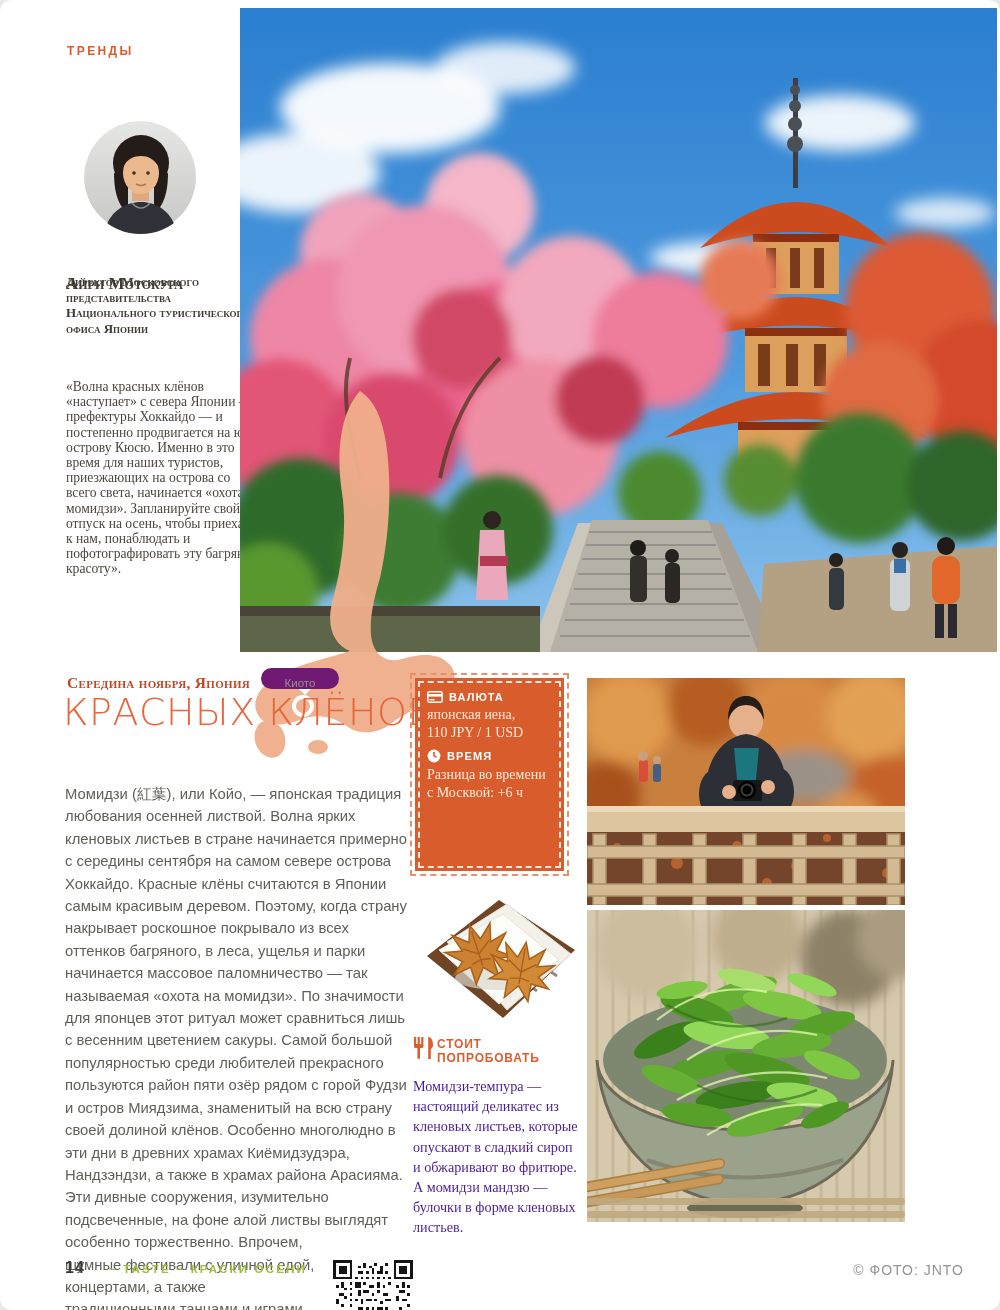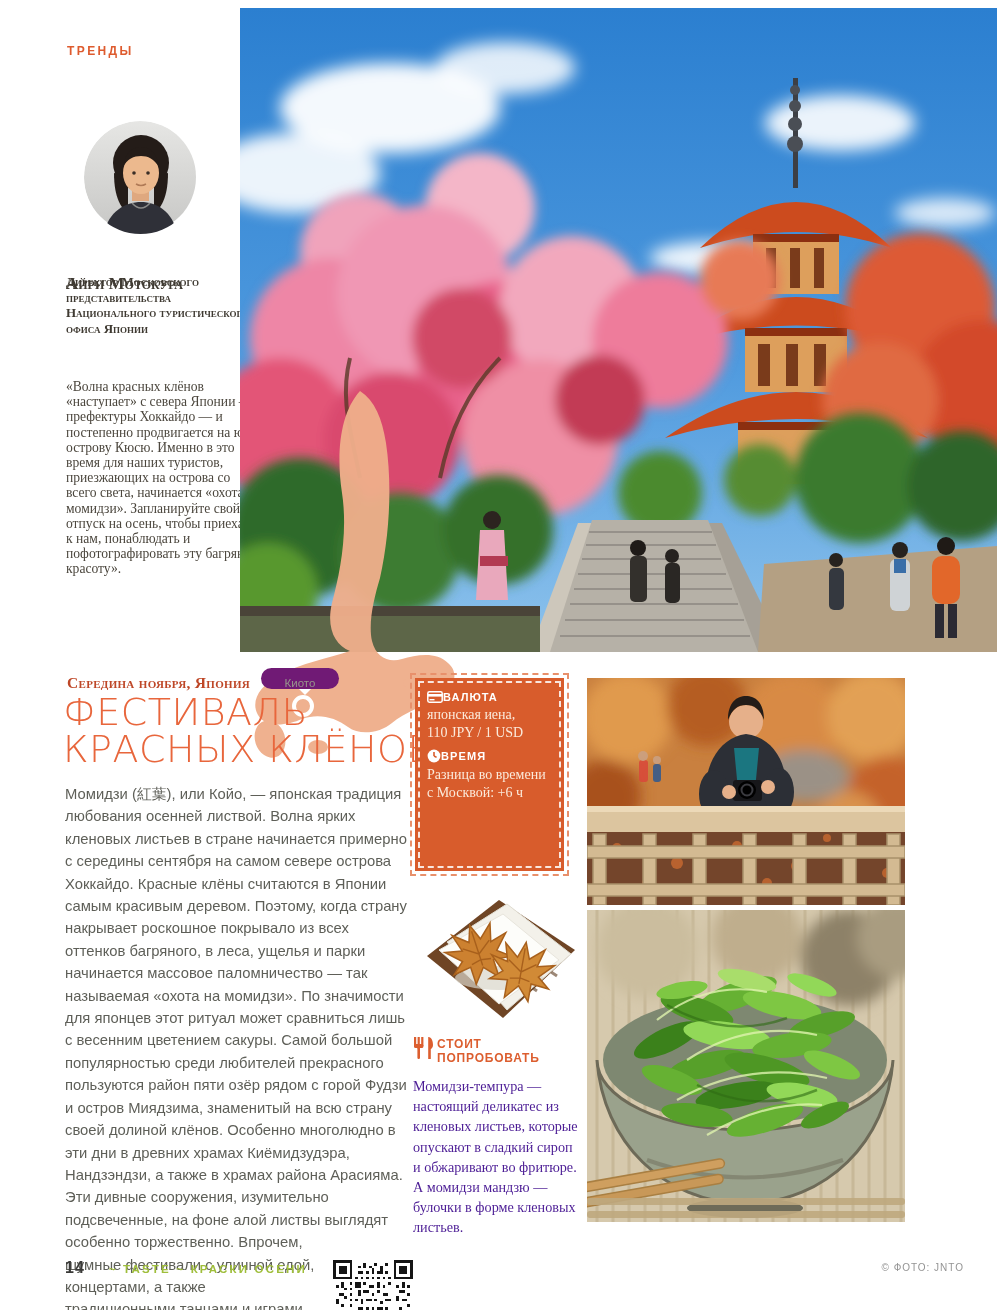--- a/index.html
+++ b/index.html
@@ -1,17 +1,17 @@
 <!DOCTYPE html>
 <html lang="ru"><head>
 <meta charset="utf-8">
 <style>
   html,body{margin:0;padding:0;background:#e9e9e9;}
   .page{position:relative;width:1000px;height:1310px;background:#ffffff;overflow:hidden;
-        font-family:"Liberation Sans",sans-serif;}
+        font-family:"Liberation Sans",sans-serif;border-radius:12px;}
   .abs{position:absolute;}
 
   
   .kicker{left:67px;top:44px;font-size:12px;font-weight:700;letter-spacing:2.4px;color:#de5b2e;}
   .avatar{left:84px;top:121px;width:113px;height:113px;border-radius:50%;overflow:hidden;}
   .author-name{left:66px;top:246px;width:200px;font-family:"Liberation Serif",serif;
                font-variant:small-caps;font-weight:700;font-size:17px;color:#3f3a32;margin-top:28px;}
   .author-title{left:66px;top:274px;width:195px;font-family:"Liberation Serif",serif;
                 font-variant:small-caps;font-weight:700;font-size:13px;line-height:15.6px;color:#3f3a32;}
   .author-quote{left:66px;top:379px;width:198px;font-family:"Liberation Serif",serif;
@@ -35,41 +35,41 @@
   .body-row2{display:flex;align-items:flex-start;margin-top:0;}
   .body-row2 .bt2{width:252px;}
   .qr{width:80px;height:80px;margin-left:auto;margin-top:6px;}
 
   
   .infobox{left:415px;top:678px;width:149px;height:193px;background:#d85c2c;box-sizing:border-box;
            padding:13px 12px 8px 12px;}
   .infobox:before{content:"";position:absolute;inset:-5px;border:2px dashed #e8906b;pointer-events:none;}
   .infobox:after{content:"";position:absolute;inset:3px;border:2px dashed rgba(255,255,255,.85);pointer-events:none;}
   .ib-item{margin-bottom:7px;position:relative;}
-  .ib-head{display:flex;align-items:center;}
+  .ib-head{display:flex;align-items:center;gap:6px;}
   .ib-label{font-size:11px;font-weight:700;letter-spacing:1.1px;color:#ffffff;}
   .ib-value{margin-top:3px;font-family:"Liberation Serif",serif;font-size:14px;line-height:18px;
             color:#fbeadb;white-space:pre-line;}
 
   
   .photo-man{left:587px;top:678px;width:318px;height:227px;overflow:hidden;}
   .photo-cookies{left:407px;top:886px;width:178px;height:148px;overflow:hidden;background:#fff;}
   .photo-salad{left:587px;top:910px;width:318px;height:312px;overflow:hidden;}
 
   
   .taste{left:413px;top:1036px;width:168px;}
   .taste-head{display:flex;align-items:flex-start;gap:0;}
   .taste-label{font-size:12px;font-weight:700;letter-spacing:.8px;line-height:13.5px;color:#dc5e2f;padding-top:2px;}
   .taste-text{margin-top:11px;font-family:"Liberation Serif",serif;font-size:14.2px;line-height:20.2px;color:#4c1d95;}
 
   
   .footer{left:65px;top:1259px;display:flex;align-items:baseline;}
   .page-num{font-size:16px;font-weight:700;color:#3a3a38;letter-spacing:1px;}
   .tagline{margin-left:24px;font-size:11.5px;font-weight:700;letter-spacing:2.2px;color:#9fbe3b;}
-  .credit{right:36px;top:1262px;font-size:10px;letter-spacing:1px;color:#949494;}
+  .credit{right:36px;top:1262px;font-size:14px;letter-spacing:1px;color:#949494;}
 
   svg{display:block;}
 </style>
 </head>
 <body>
 
 <div class="page">
 
   <div class="abs kicker">ТРЕНДЫ</div>
 
@@ -233,21 +233,20 @@
       <ellipse cx="170" cy="300" rx="7" ry="5"></ellipse>
     </g>
   </svg>
   <div class="abs kyoto-bubble">
     <span>Киото</span>
   </div>
   <div class="abs kyoto-marker"></div>
 
   <div class="abs eyebrow">Середина ноября, Япония</div>
   <div class="abs headline">
-    <div>ФЕСТИВАЛЬ</div>
     <div>КРАСНЫХ КЛЁНОВ</div>
   </div>
 
   <div class="abs body-text">
     <div>Момидзи (紅葉), или Койо, — японская традиция любования осенней листвой. Волна ярких кленовых листьев в стране начинается примерно с середины сентября на самом севере острова Хоккайдо. Красные клёны считаются в Японии самым красивым деревом. Поэтому, когда страну накрывает роскошное покрывало из всех оттенков багряного, в леса, ущелья и парки начинается массовое паломничество — так называемая «охота на момидзи». По значимости для японцев этот ритуал может сравниться лишь с весенним цветением сакуры. Самой большой популярностью среди любителей прекрасного пользуются район пяти озёр рядом с горой Фудзи и остров Миядзима, знаменитый на всю страну своей долиной клёнов. Особенно многолюдно в эти дни в древних храмах Киёмидзудэра, Нандзэндзи, а также в храмах района Арасияма. Эти дивные сооружения, изумительно подсвеченные, на фоне алой листвы выглядят особенно торжественно. Впрочем,</div>
     <div class="body-row2">
       <div class="bt2">шумные фестивали с уличной едой, концертами, а также традиционными танцами и играми можно встретить в этот период по всей территории страны.</div>
       <svg class="qr" viewBox="0 0 29 29" shape-rendering="crispEdges">
         <rect width="29" height="29" fill="#fff"></rect>
         <g fill="#151515">

